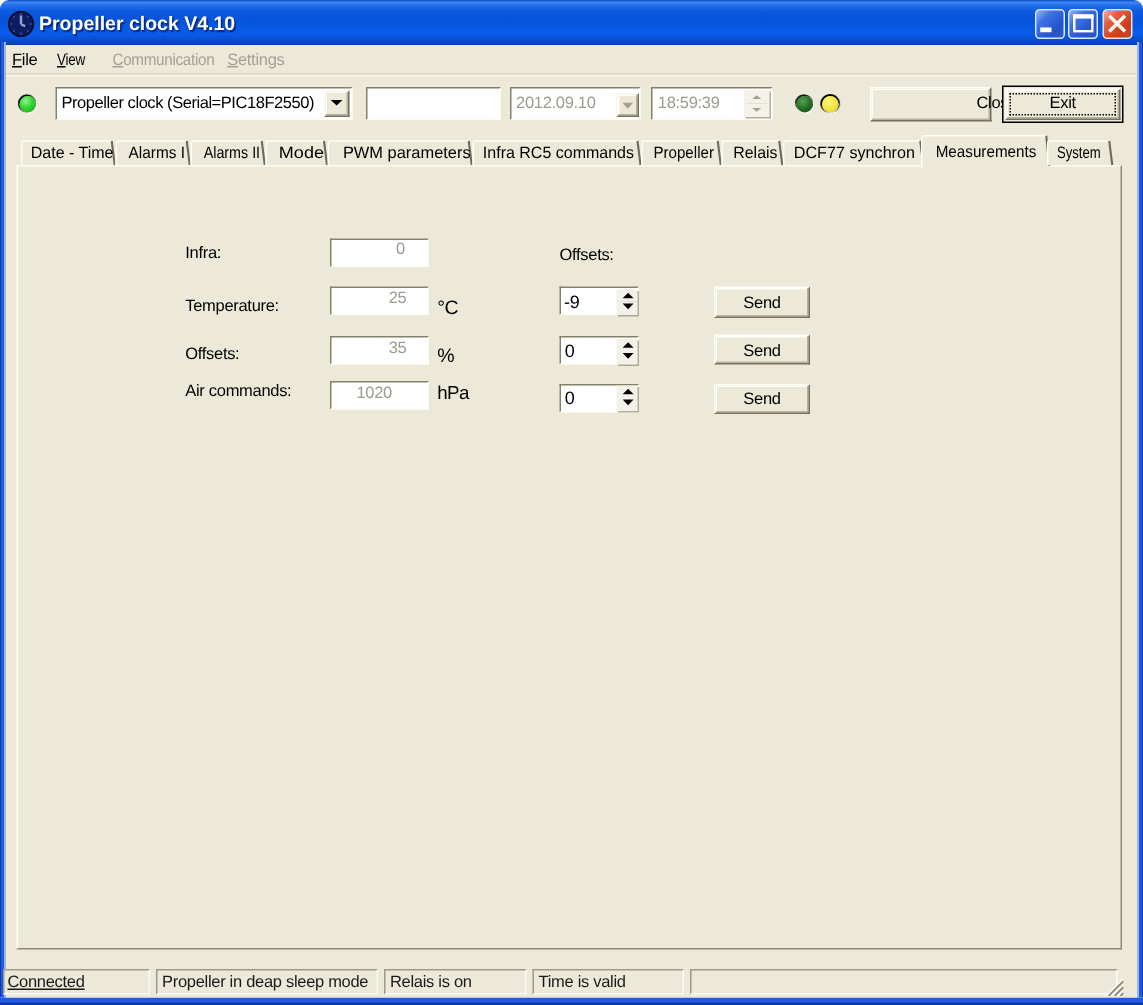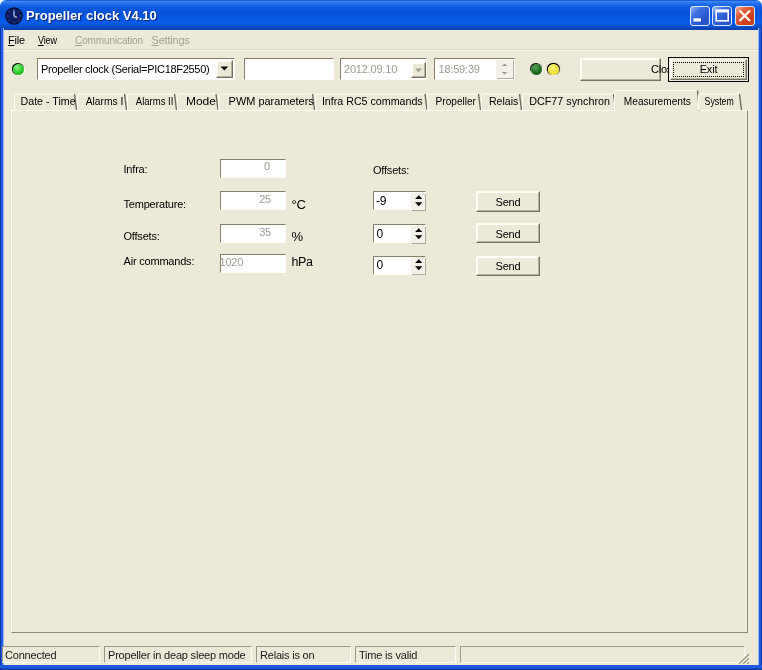--- a/index.html
+++ b/index.html
@@ -165,21 +165,21 @@
   <div class="abs txt" style="left:123.5px;top:197.5px;">Temperature:</div>
   <div class="abs sunken" style="left:219.5px;top:191px;width:66px;height:19px;"></div>
   <div class="abs txt graytxt" style="left:219.5px;top:192.5px;width:51.5px;text-align:right;">25</div>
   <div class="abs" style="left:291.5px;top:196.5px;font-size:13px;letter-spacing:-0.3px;">°C</div>
   <div class="abs txt" style="left:123.5px;top:229.5px;">Offsets:</div>
   <div class="abs sunken" style="left:219.5px;top:224px;width:66px;height:19px;"></div>
   <div class="abs txt graytxt" style="left:219.5px;top:225.5px;width:51.5px;text-align:right;">35</div>
   <div class="abs" style="left:291.5px;top:229px;font-size:13px;">%</div>
   <div class="abs txt" style="left:123.5px;top:255px;">Air commands:</div>
   <div class="abs sunken" style="left:219.5px;top:254px;width:66px;height:19px;"></div>
-  <div class="abs txt graytxt" style="left:219.5px;top:255.5px;width:60px;text-align:left;">1020</div>
+  <div class="abs txt graytxt" style="left:219.5px;top:255.5px;width:60px;text-align:center;">1020</div>
   <div class="abs" style="left:291.5px;top:254.5px;font-size:12.5px;letter-spacing:-0.4px;">hPa</div>
 
   <div class="abs sunken" style="left:373px;top:191px;width:53px;height:19px;"></div>
   <div class="abs" style="left:376px;top:193.5px;font-size:12px;letter-spacing:-0.2px;">-9</div>
   <div class="abs sunken" style="left:373px;top:224px;width:53px;height:19px;"></div>
   <div class="abs" style="left:376.5px;top:226.5px;font-size:12px;">0</div>
   <div class="abs sunken" style="left:373px;top:255.5px;width:53px;height:19px;"></div>
   <div class="abs" style="left:376.5px;top:258px;font-size:12px;">0</div>
   <div class="abs spinbtn" style="left:411px;top:192.5px;width:13.5px;height:8.5px;"></div>
   <div class="abs spinbtn" style="left:411px;top:201px;width:13.5px;height:8.5px;"></div>
@@ -206,21 +206,21 @@
   <div class="abs txt" style="left:476px;top:227.5px;width:64px;text-align:center;">Send</div>
   <div class="abs raised" style="left:476px;top:255.5px;width:64px;height:20px;"></div>
   <div class="abs txt" style="left:476px;top:260px;width:64px;text-align:center;">Send</div>
 
   <div class="abs" id="status"></div>
   <div class="abs spanel" style="left:2px;top:646px;width:98px;"></div>
   <div class="abs spanel" style="left:104px;top:646px;width:148px;"></div>
   <div class="abs spanel" style="left:256px;top:646px;width:95px;"></div>
   <div class="abs spanel" style="left:355px;top:646px;width:101px;"></div>
   <div class="abs spanel" style="left:460px;top:646px;width:285px;"></div>
-  <div class="abs stxt" style="left:5px;top:649px;">Connected</div>
+  <div class="abs stxt" style="left:5px;top:649px;text-decoration:underline;">Connected</div>
   <div class="abs stxt" style="left:108px;top:649px;">Propeller in deap sleep mode</div>
   <div class="abs stxt" style="left:260px;top:649px;">Relais is on</div>
   <div class="abs stxt" style="left:359px;top:649px;">Time is valid</div>
   <svg class="abs" style="left:735px;top:650px" width="14" height="14">
     <g stroke="#fdfcf4" stroke-width="1.3">
         <line x1="2.5" y1="14" x2="14" y2="2.5"></line>
         <line x1="6.5" y1="14" x2="14" y2="6.5"></line>
         <line x1="10.5" y1="14" x2="14" y2="10.5"></line>
       </g>
     <g stroke="#928f7e" stroke-width="1.3">

